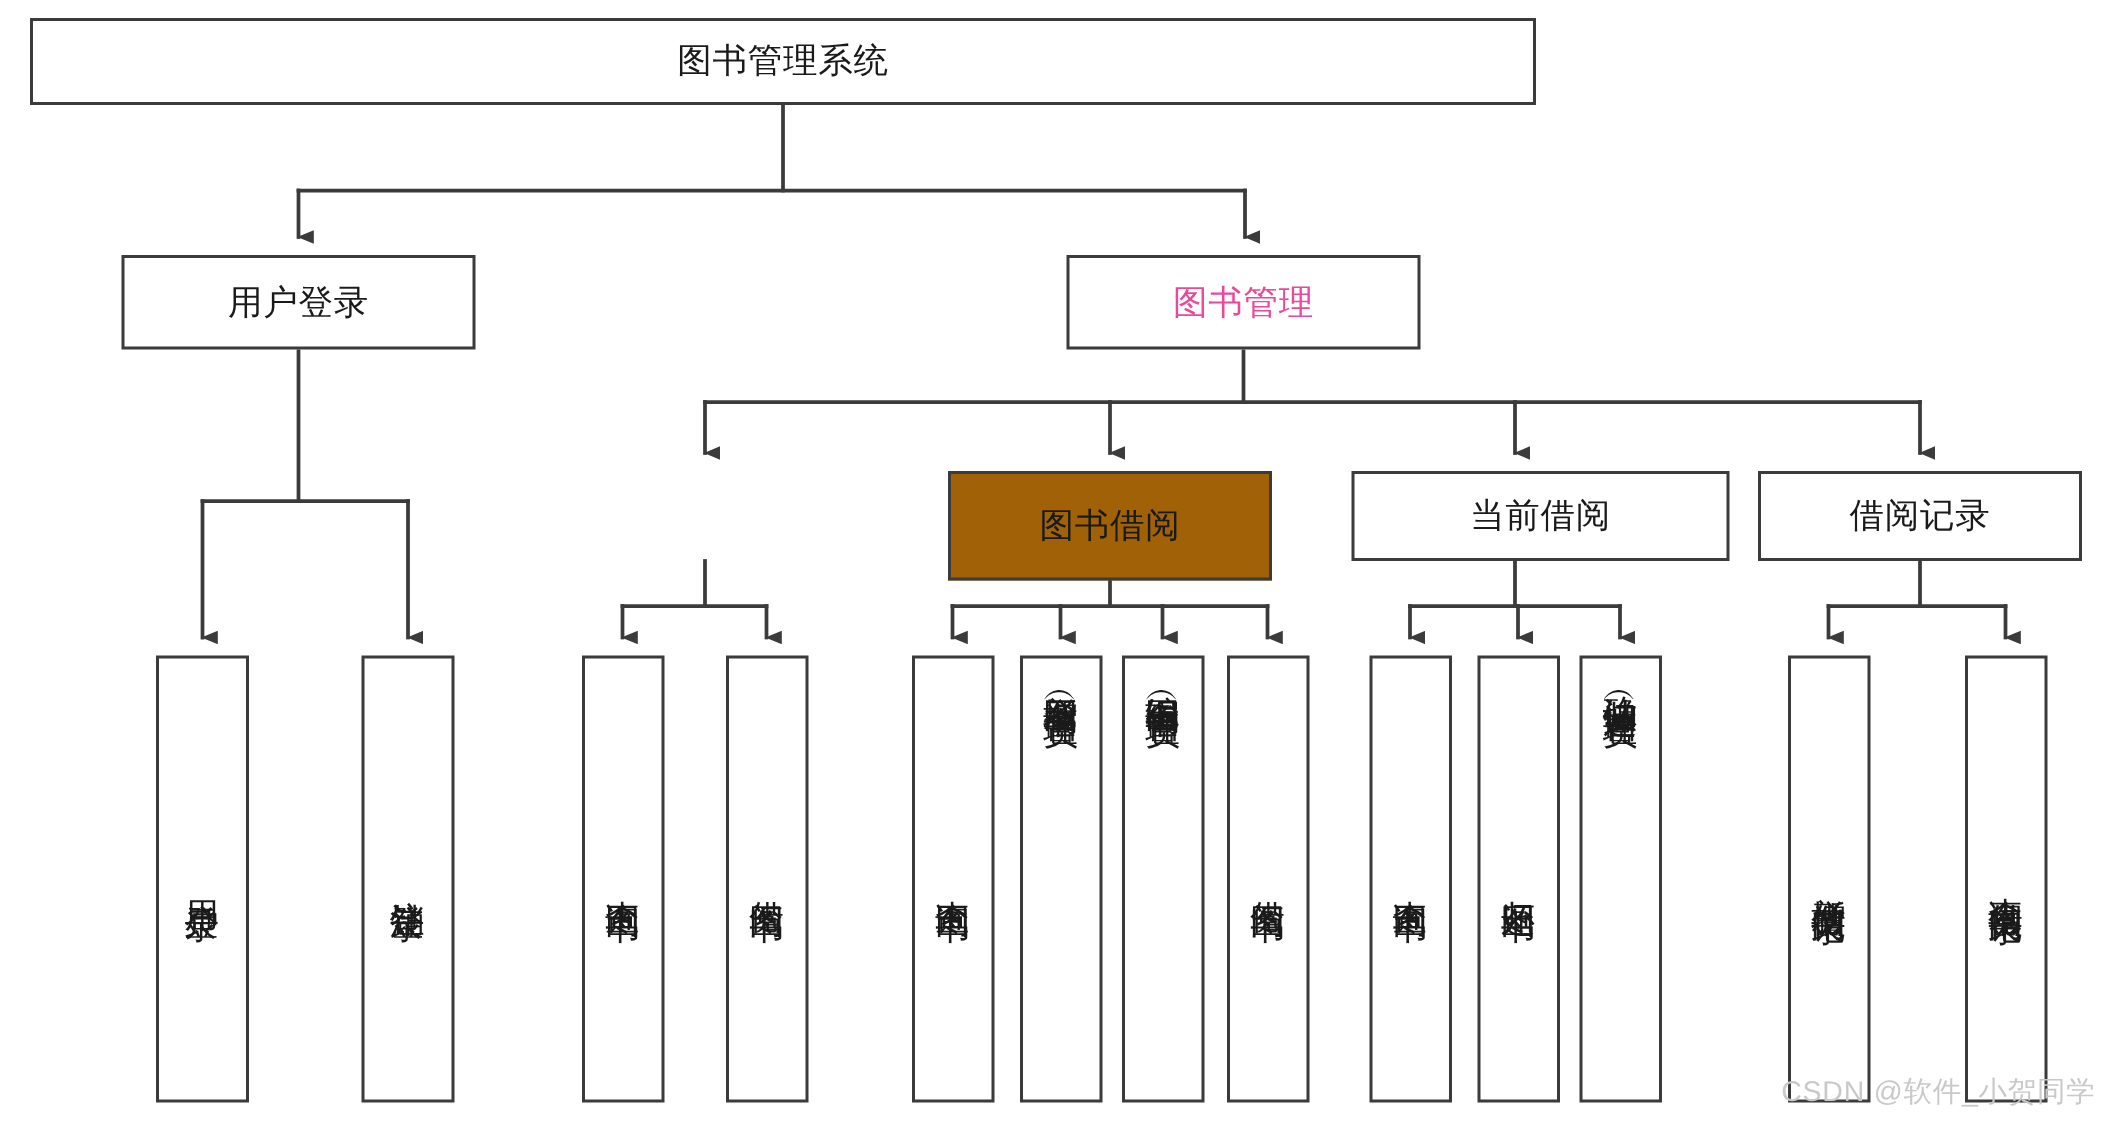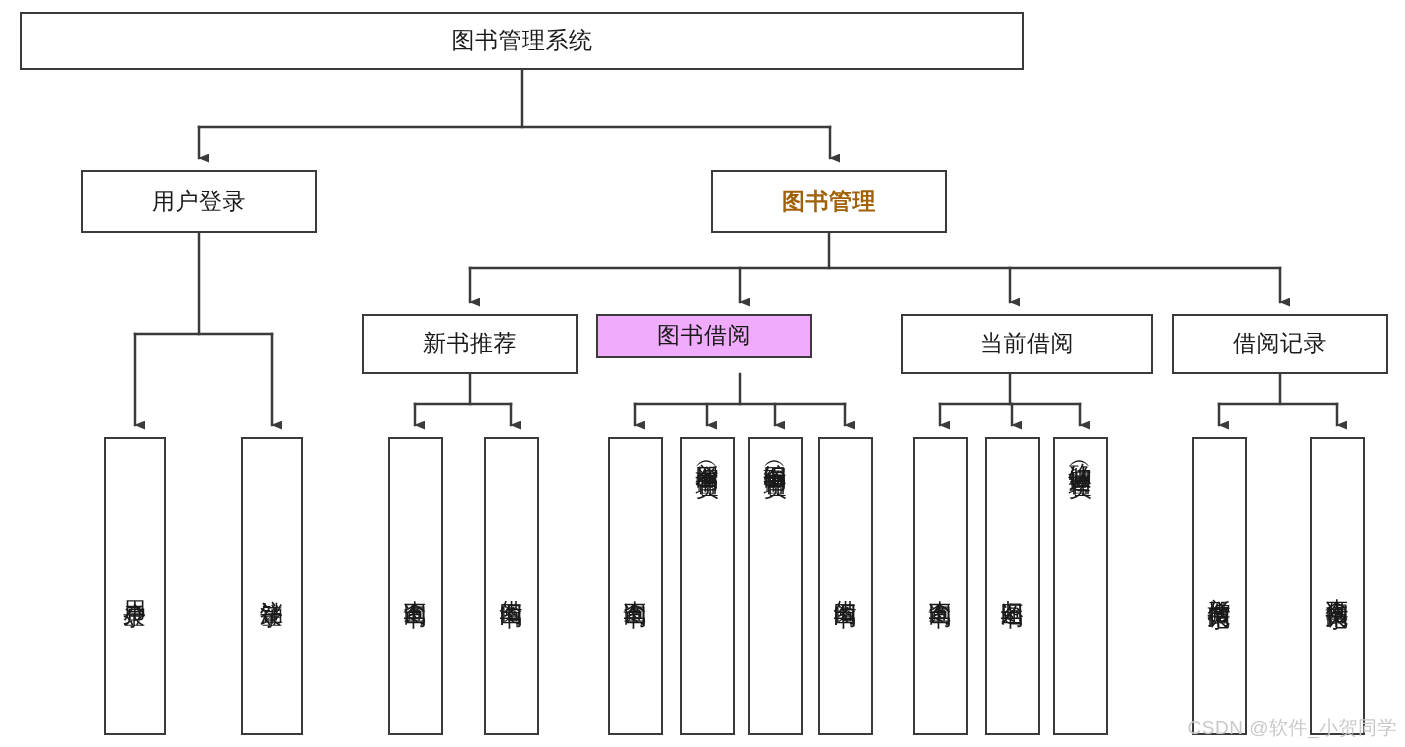--- a/index.html
+++ b/index.html
@@ -129,27 +129,24 @@
   </svg>
 
   <div class="node-box h-node" style="left: 20px; top: 12px; width: 1004px; height: 58px; border-color: rgb(59, 59, 59); background: rgb(255, 255, 255);">
     <span class="node-label" style="color: rgb(26, 26, 26);">图书管理系统</span>
   </div>
 
   <div class="node-box h-node" style="left: 81px; top: 170px; width: 236px; height: 63px; border-color: rgb(59, 59, 59); background: rgb(255, 255, 255);">
     <span class="node-label" style="color: rgb(26, 26, 26);">用户登录</span>
   </div>
   <div class="node-box h-node" style="left: 711px; top: 170px; width: 236px; height: 63px; border-color: rgb(59, 59, 59); background: rgb(255, 255, 255);">
-    <span class="node-label" style="color: #a16207; font-weight: bold;">图书管理</span>
+    <span class="node-label" style="color: #ec4899;">图书管理</span>
   </div>
 
-  <div class="node-box h-node" style="left: 362px; top: 314px; width: 216px; height: 60px; border-color: rgb(59, 59, 59); background: rgb(255, 255, 255);">
-    <span class="node-label" style="color: rgb(26, 26, 26);">新书推荐</span>
-  </div>
-  <div class="node-box h-node" style="left: 596px; top: 314px; width: 216px; height: 44px; border-color: rgb(59, 59, 59); background: #f0abfc;">
+  <div class="node-box h-node" style="left: 632px; top: 314px; width: 216px; height: 73px; border-color: rgb(59, 59, 59); background: #a16207;">
     <span class="node-label" style="color: rgb(26, 26, 26);">图书借阅</span>
   </div>
   <div class="node-box h-node" style="left: 901px; top: 314px; width: 252px; height: 60px; border-color: rgb(59, 59, 59); background: rgb(255, 255, 255);">
     <span class="node-label" style="color: rgb(26, 26, 26);">当前借阅</span>
   </div>
   <div class="node-box h-node" style="left: 1172px; top: 314px; width: 216px; height: 60px; border-color: rgb(59, 59, 59); background: rgb(255, 255, 255);">
     <span class="node-label" style="color: rgb(26, 26, 26);">借阅记录</span>
   </div>
 
   <div class="node-box v-node v-center" style="left: 104px; top: 437px; width: 62px; height: 298px; border-color: rgb(59, 59, 59); background: rgb(255, 255, 255);">

